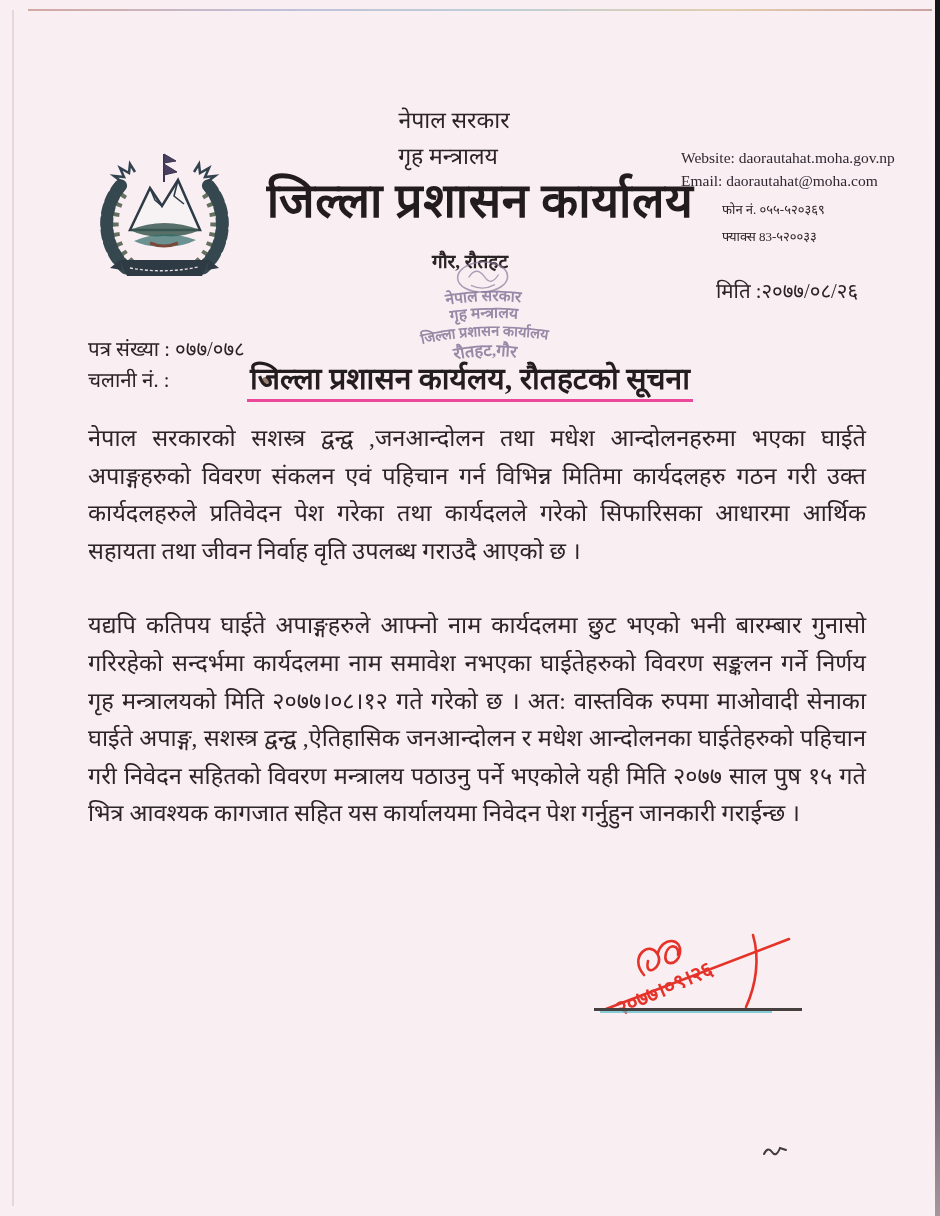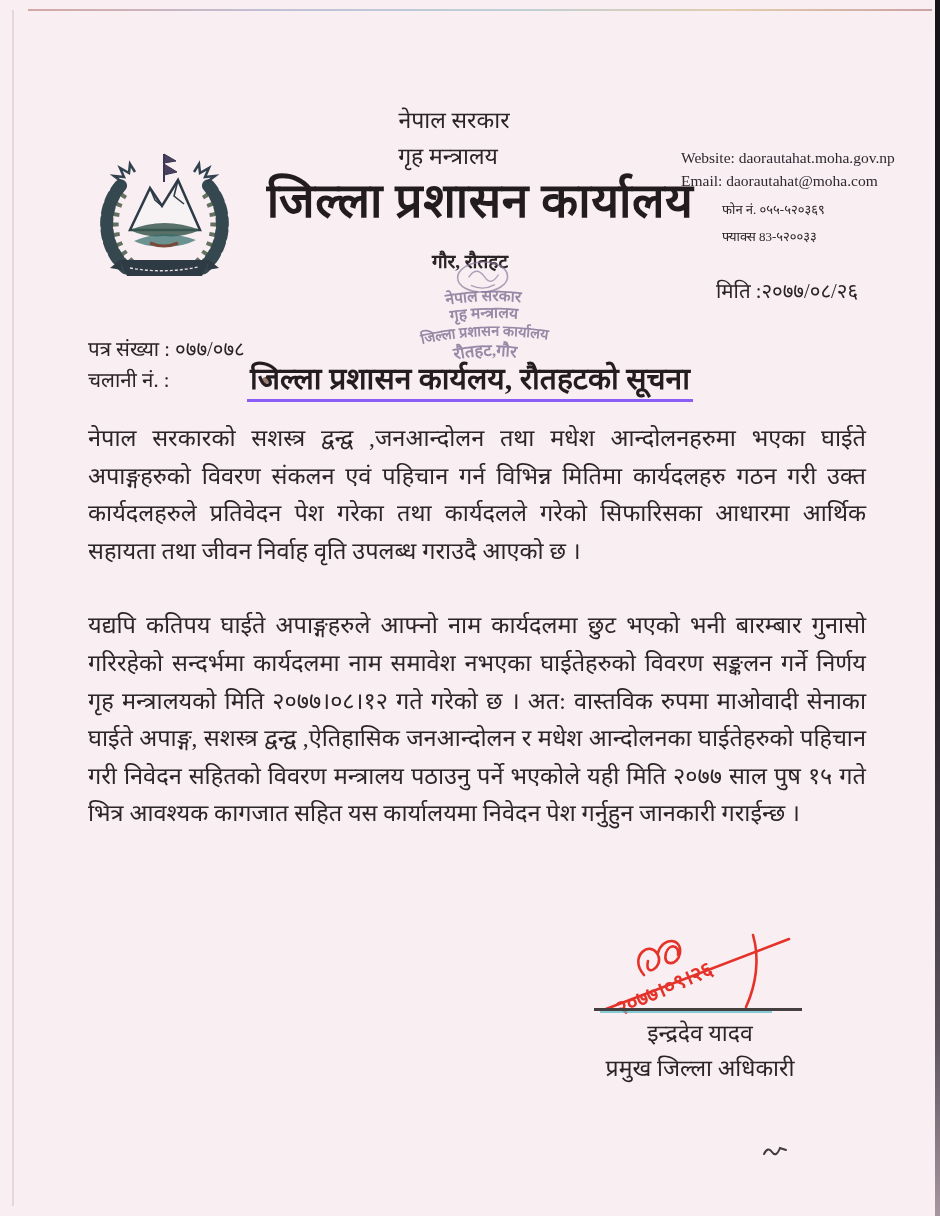--- a/index.html
+++ b/index.html
@@ -23,21 +23,21 @@
   .location{top:248px; font-size:19px; font-weight:700;}
   .contact-web{left:681px; top:146px; font-size:15.5px; line-height:23px; color:#2e2830;}
   .contact-phone{left:722px; top:196px; font-size:13px; line-height:27px;}
   
   .meta-left{left:88px; top:286px; font-size:20.5px; line-height:31px;margin-top:48px;}
   .meta-date{left:716px; top:276px; font-size:20.5px;}
   
   .stamp{left:392px; top:261px; transform:rotate(-2deg);}
   
   .heading-row{top:357px; font-size:30px; font-weight:700; color:#241d20;}
-  .heading-row .u{border-bottom:3px solid #8b5cf6; padding:0 3px 4px;}
+  .heading-row .u{border-bottom:3px solid #ec4899; padding:0 3px 4px;}
   .heading-dot{left:262px; top:377px; width:7px; height:7px; border-radius:50%; background:#8a685a; opacity:.85;}
   
   .body-text{left:88px; top:420px; width:778px; font-size:23.5px; line-height:37.6px; text-align:justify; color:#2c2527;}
   .body-text p{margin:0;}
   .body-text p + p{margin-top:37px;}
   
   .sig-scribble{left:596px; top:923px;}
   .sig-line{left:594px; top:1008px; width:208px; height:2.5px; background:#45403f;}
   .sig-cyan{left:600px; top:1011px; width:172px; height:2px; background:#54bccb; opacity:.7;}
   .sig-block{left:570px; top:1016px; width:260px; text-align:center; font-size:23px; line-height:35px;}
@@ -139,24 +139,20 @@
         <path d="M48 52 c-16,-18 6,-36 14,-20 c6,12 -14,24 -10,6"></path>
         <path d="M62 30 c4,-16 24,-16 22,0 c-2,13 -18,14 -14,0 c3,-10 14,-8 12,2"></path>
         <path d="M10 86 L193 16"></path>
         <path d="M157 12 c7,24 3,50 -7,72"></path>
       </g>
       <text transform="translate(24,93) rotate(-24)" font-size="21" font-weight="600" fill="#e5332a">२०७७।०९।२६</text>
     </svg>
   </div>
   <div class="abs sig-line"></div>
   <div class="abs sig-cyan"></div>
-  <div class="abs sig-block">
-    <div>इन्द्रदेव यादव</div>
-    <div>प्रमुख जिल्ला अधिकारी</div>
-  </div>
 
   <div class="abs speck-bottom">
     <svg width="26" height="14" viewBox="0 0 26 14" aria-hidden="true">
       <path d="M2 10 q4 -8 8 -2 q4 6 8 -4 l6 2" stroke="#1f1b1d" stroke-width="2" fill="none" stroke-linecap="round"></path>
     </svg>
   </div>
 
 </div>
 
 </body></html>

